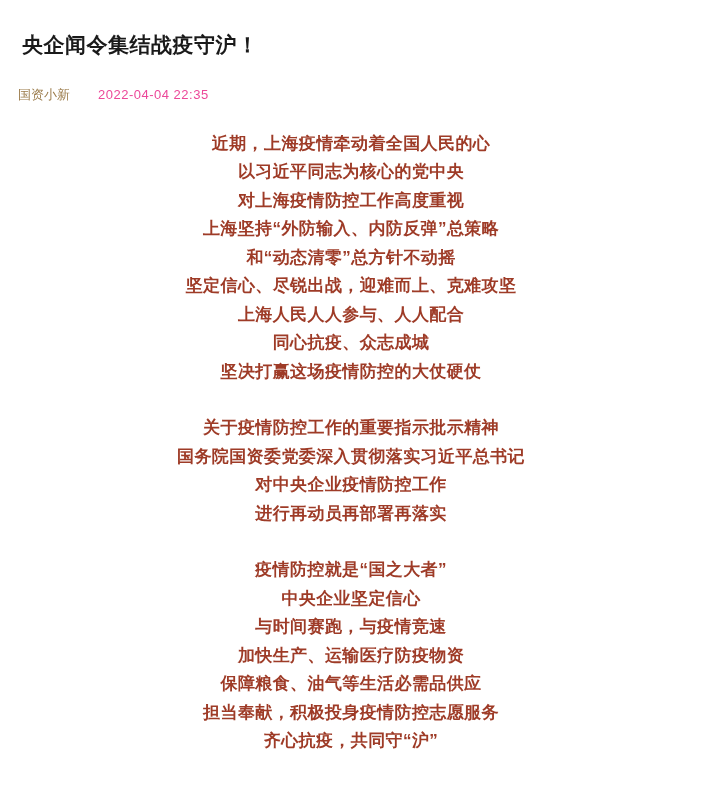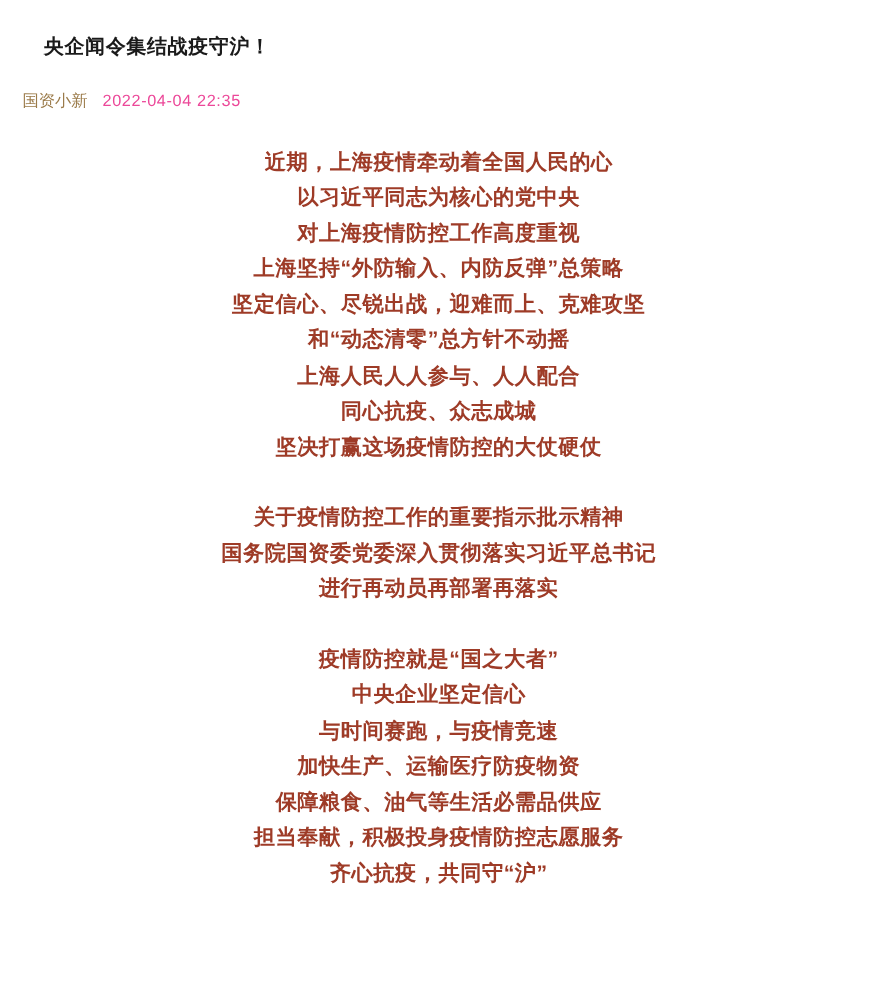--- a/index.html
+++ b/index.html
@@ -15,32 +15,32 @@
     overflow: hidden;
   }
   .page {
     position: relative;
     width: 702px;
     height: 797px;
     box-sizing: border-box;
     padding: 0;
   }
   .article-title {
-    font-size: 16px;
+    font-size: 21px;
     font-weight: bold;
     color: #1a1a1a;
     letter-spacing: 0.5px;
-    padding: 16px 18px 0 35px;
+    padding: 16px 18px 0 22px;
     line-height: 1.4;
   }
   .meta-row {
     padding: 12px 18px 0 18px;
     display: flex;
     align-items: center;
-    gap: 12px;
+    gap: 28px;
   }
   .meta-author {
     font-size: 13px;
     color: #8a6d3b;
     color: #9b7b4a;
   }
   .meta-date {
     font-size: 13px;
     color: #ec4899;
     letter-spacing: 0.5px;
@@ -79,30 +79,31 @@
     <span class="meta-date">2022-04-04 22:35</span>
   </div>
 
   <div class="body-wrap">
 
     <div class="stanza">
       <div class="line">近期，上海疫情牵动着全国人民的心</div>
       <div class="line">以习近平同志为核心的党中央</div>
       <div class="line">对上海疫情防控工作高度重视</div>
       <div class="line">上海坚持“外防输入、内防反弹”总策略</div>
+      <div class="line">和“动态清零”总方针不动摇</div>
       <div class="line">坚定信心、尽锐出战，迎难而上、克难攻坚</div>
-      <div class="line">和“动态清零”总方针不动摇</div>
       <div class="line">上海人民人人参与、人人配合</div>
       <div class="line">同心抗疫、众志成城</div>
       <div class="line">坚决打赢这场疫情防控的大仗硬仗</div>
     </div>
 
     <div class="stanza">
       <div class="line">关于疫情防控工作的重要指示批示精神</div>
       <div class="line">国务院国资委党委深入贯彻落实习近平总书记</div>
+      <div class="line">对中央企业疫情防控工作</div>
       <div class="line">进行再动员再部署再落实</div>
     </div>
 
     <div class="stanza">
       <div class="line">疫情防控就是“国之大者”</div>
       <div class="line">中央企业坚定信心</div>
       <div class="line">与时间赛跑，与疫情竞速</div>
       <div class="line">加快生产、运输医疗防疫物资</div>
       <div class="line">保障粮食、油气等生活必需品供应</div>
       <div class="line">担当奉献，积极投身疫情防控志愿服务</div>

